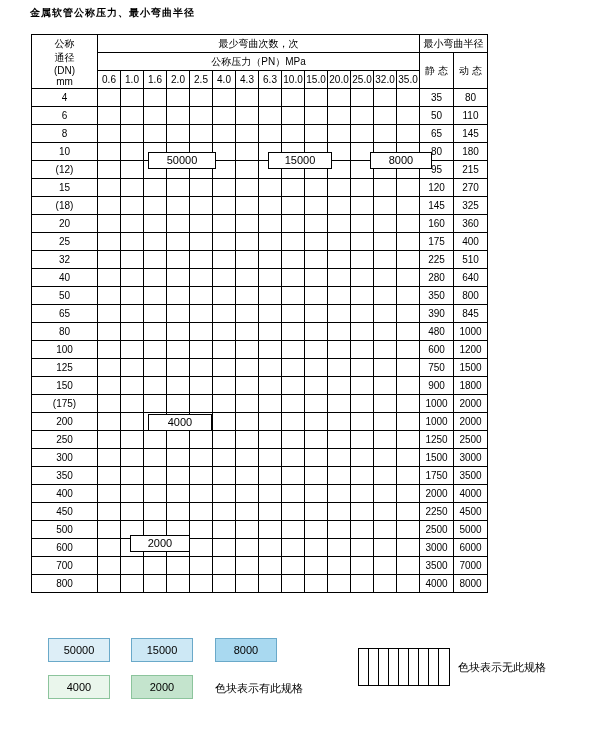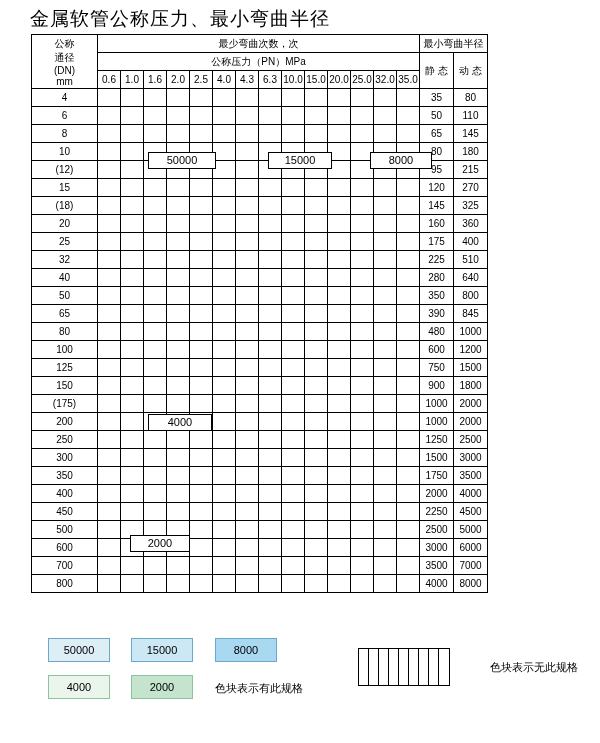--- a/index.html
+++ b/index.html
@@ -6,21 +6,21 @@
   body{
     width:600px;height:743px;
     background:#ffffff;
     font-family:"Liberation Sans","DejaVu Sans",sans-serif;
     color:#000;
     position:relative;
     overflow:hidden;
   }
   .title{
     position:absolute;left:30px;top:6px;
-    font-size:19px;font-weight:normal;
+    font-size:10px;font-weight:bold;
     letter-spacing:1px;
     font-family:"DejaVu Serif","Liberation Serif",serif;
   }
   table.main{
     position:absolute;left:31px;top:34px;
     border-collapse:collapse;
     table-layout:fixed;
   }
   table.main td,table.main th{
     border:1px solid #000;
@@ -657,14 +657,14 @@
   <div class="lg-nospec">
     <div class="stripe" style="left:9px;"></div>
     <div class="stripe" style="left:19px;"></div>
     <div class="stripe" style="left:29px;"></div>
     <div class="stripe" style="left:39px;"></div>
     <div class="stripe" style="left:49px;"></div>
     <div class="stripe" style="left:59px;"></div>
     <div class="stripe" style="left:69px;"></div>
     <div class="stripe" style="left:79px;"></div>
   </div>
-  <div class="lg-text" style="left:458px;top:30px;margin-left:32px;">色块表示无此规格</div>
+  <div class="lg-text" style="left:458px;top:30px;">色块表示无此规格</div>
 </div>
 
 </body></html>

